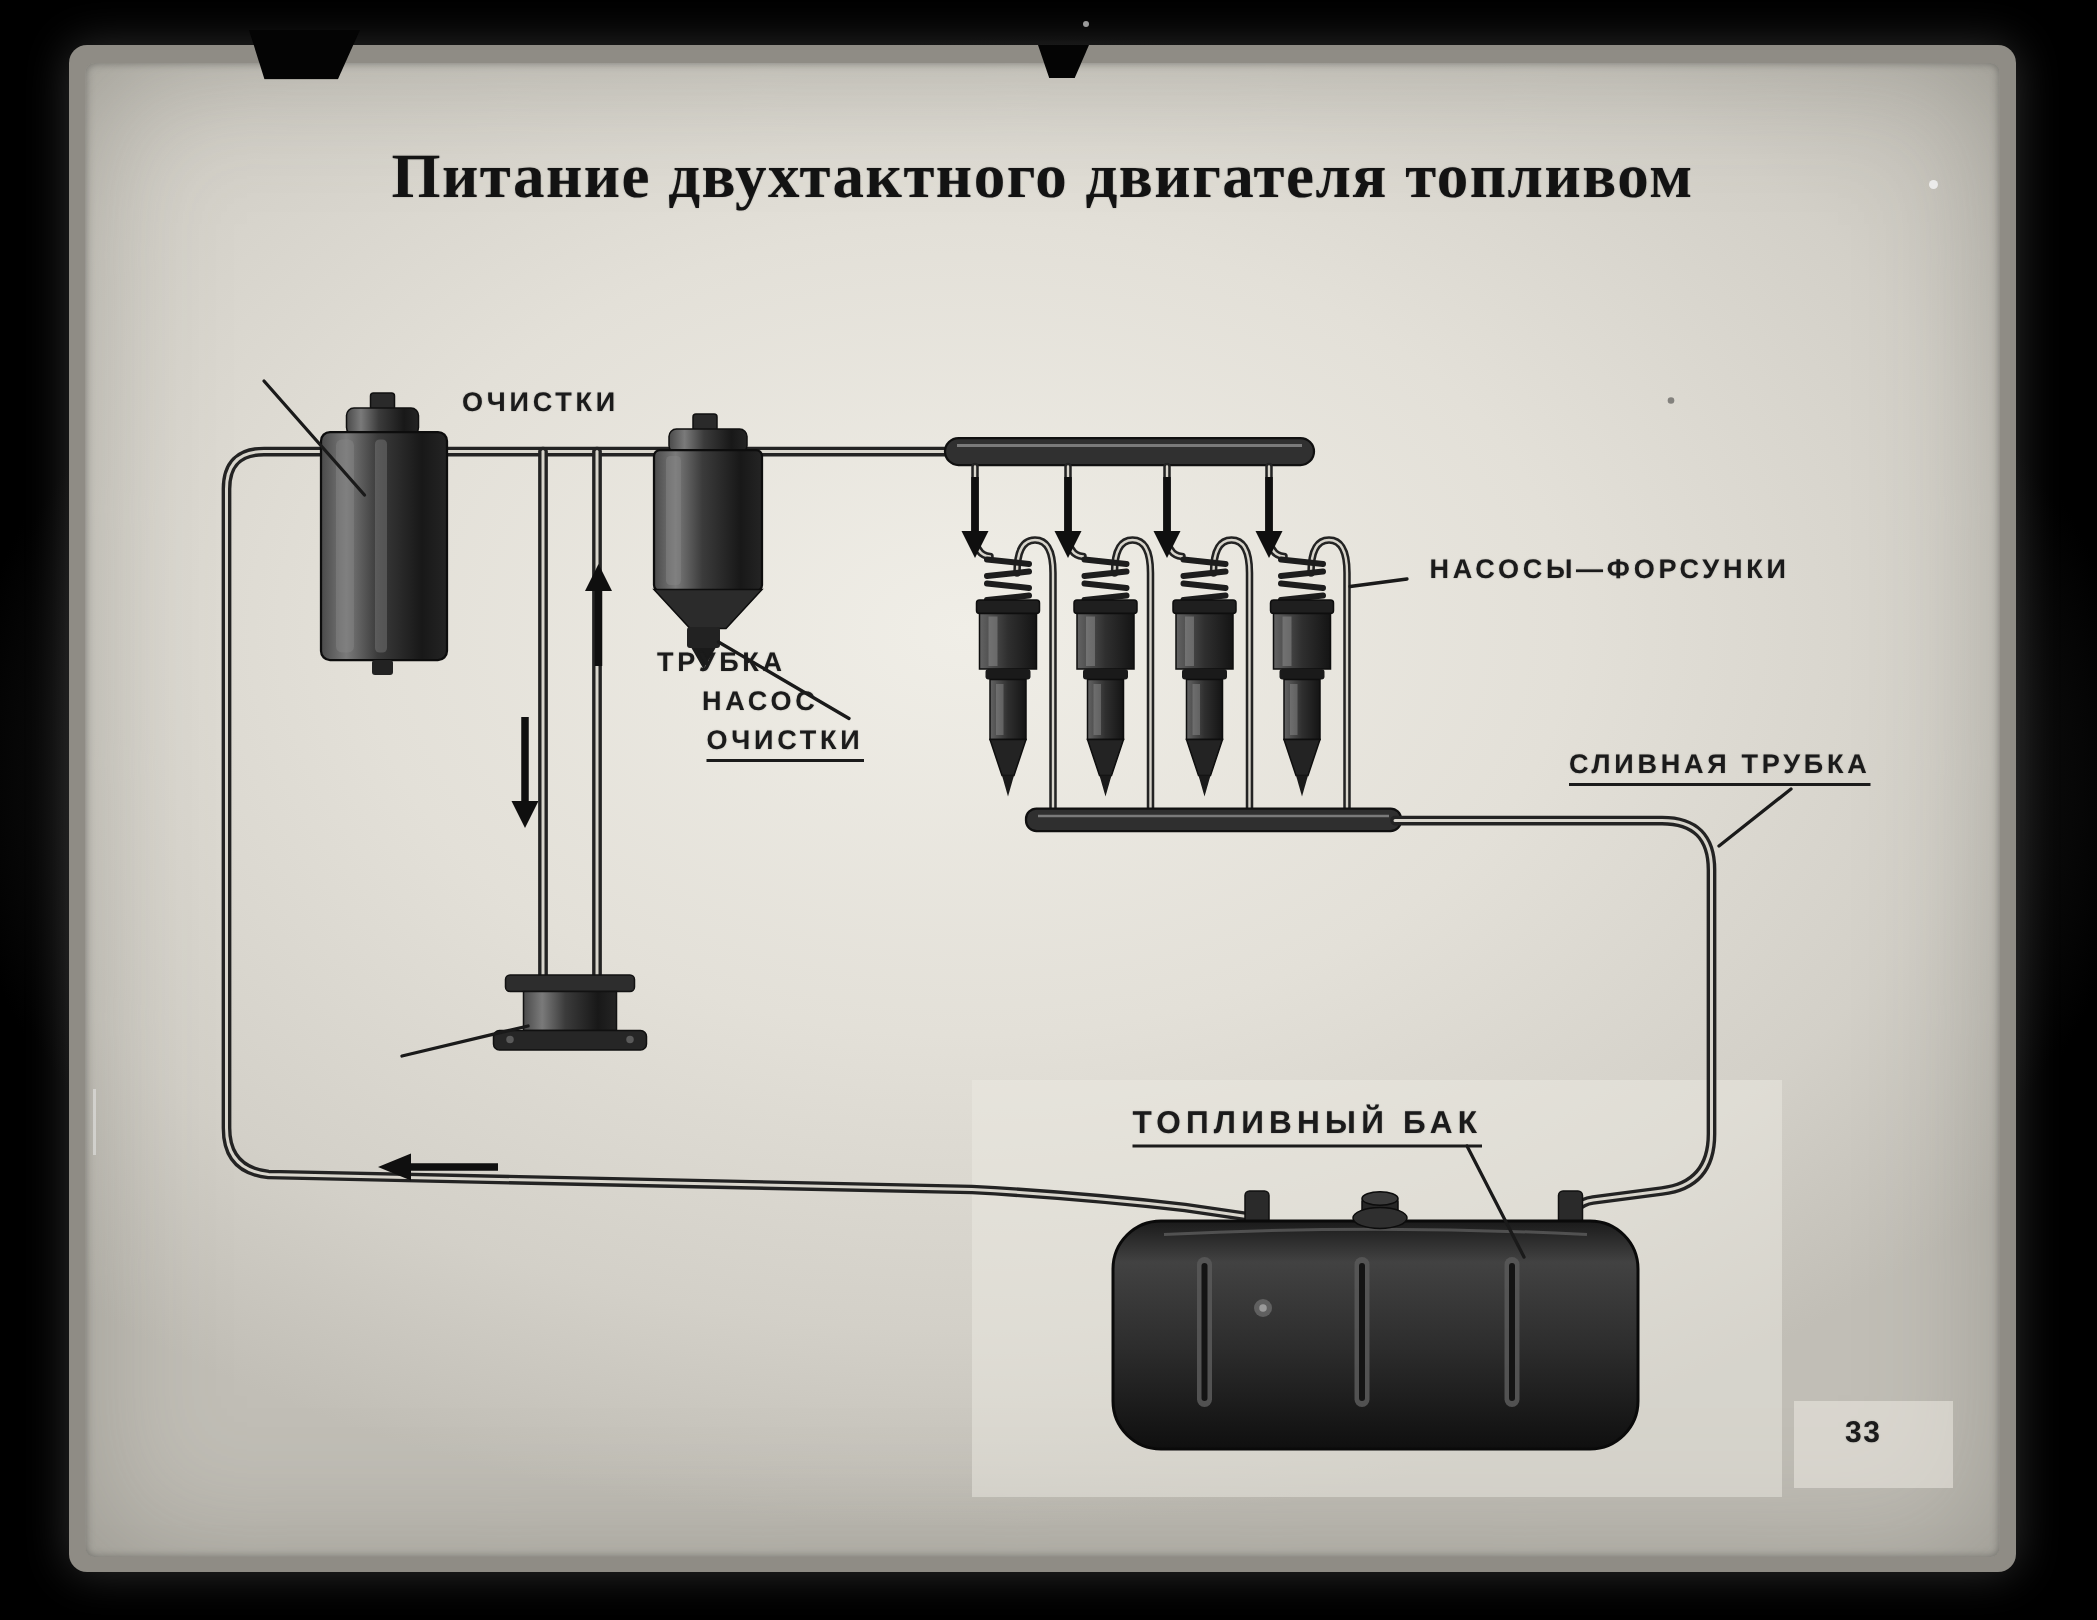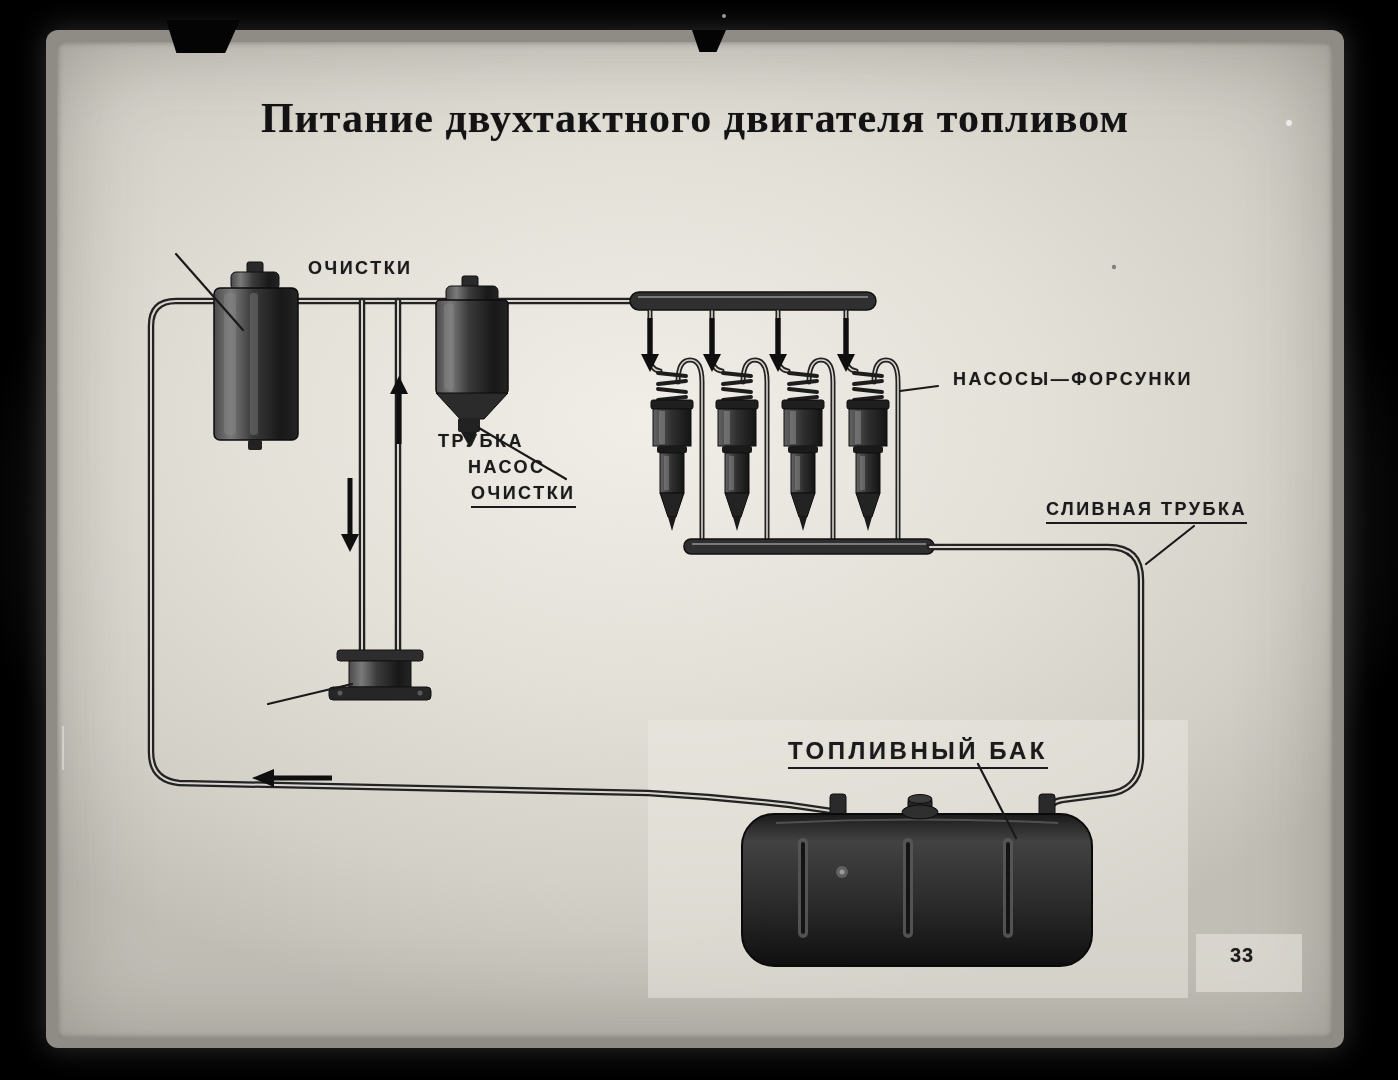--- a/index.html
+++ b/index.html
@@ -28,21 +28,21 @@
   .title2 { left:57px; top:147px; width:1276px; text-align:center;
             font-family:"Liberation Serif", serif; font-size:42px; letter-spacing:1px; color:#131313; }
   .lc1 { left:120px;  top:231px; }
   .lc2 { left:308px;  top:258px; }
   .lf1 { left:438px;  top:431px; }
   .lf2 { left:468px;  top:457px; }
   .lf3 { left:471px;  top:483px; }
   .li  { left:942px;  top:369px;margin-left:11px; }
   .ld  { left:1014px; top:499px;margin-left:32px; }
   .lp  { left:174px;  top:703px; }
-  .lt  { left:788px;  top:737px; font-size:24px; letter-spacing:3.5px; }
+  .lt  { left:755px;  top:737px; font-size:21px; letter-spacing:3.5px; }
   .page { left:1230px; top:944px; font-size:20px; letter-spacing:1px; }
 
   
   .pipe-o { fill:none; stroke:#232323; stroke-width:6.5; stroke-linejoin:round; stroke-linecap:round; }
   .pipe-i { fill:none; stroke:#d8d5cc; stroke-width:2;   stroke-linejoin:round; stroke-linecap:round; }
   .thin-o { fill:none; stroke:#232323; stroke-width:5;   stroke-linejoin:round; stroke-linecap:round; }
   .thin-i { fill:none; stroke:#d8d5cc; stroke-width:1.6; stroke-linejoin:round; stroke-linecap:round; }
   .arrow  { fill:#0f0f0f; stroke:none; }
   .ptr    { fill:none; stroke:#1a1a1a; stroke-width:2.2; stroke-linecap:round; }
   .coil   { fill:none; stroke:#1d1d1d; stroke-width:4; stroke-linecap:round; }

